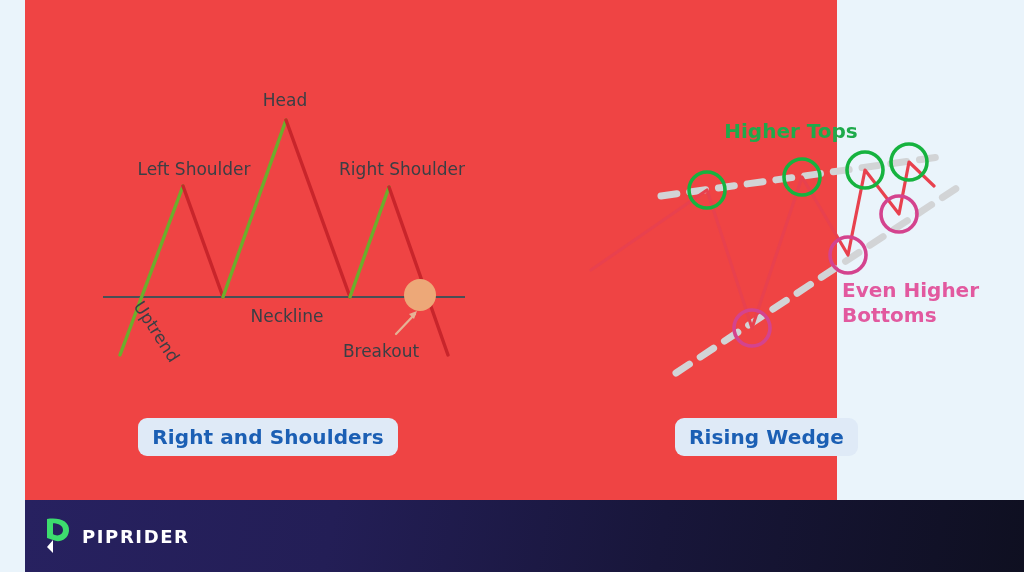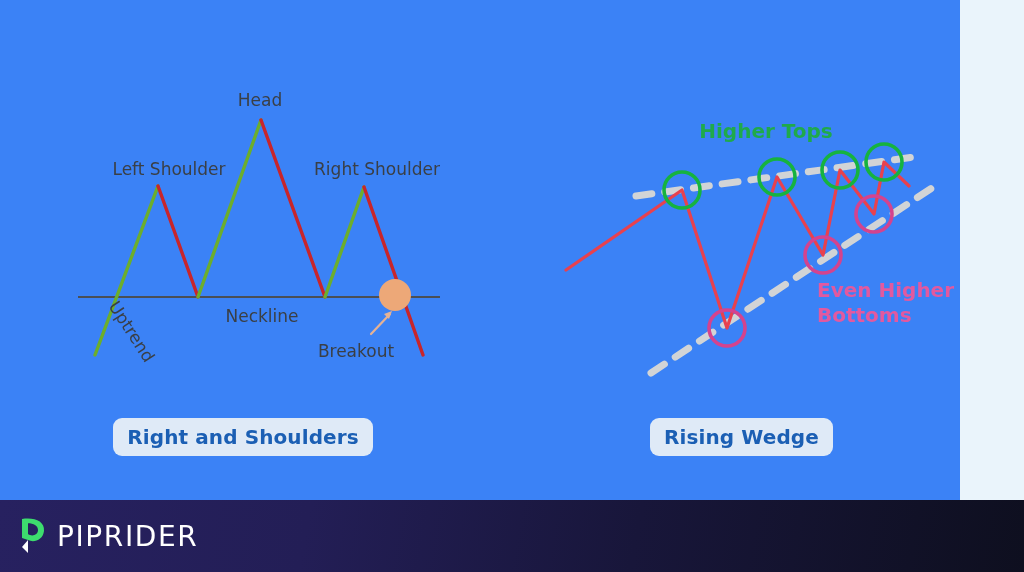--- a/index.html
+++ b/index.html
@@ -9,23 +9,24 @@
   }
   body {
     width: 1024px;
     height: 572px;
     overflow: hidden;
     font-family: "DejaVu Sans", "Liberation Sans", sans-serif;
     background: #eaf4fb;
   }
   #stage {
     position: relative;
-    width: 960px;
+    width: 812px;
     height: 572px;
-    background: #3b82f6;
+    background: #ef4444;
+    margin-left: 25px;
   }
 
   
   .panel {
     position: absolute;
     top: 0;
     height: 500px;
   }
   #panel-left  { left: 0;   width: 512px; }
   #panel-right { left: 512px; width: 512px; }
@@ -82,22 +83,22 @@
     gap: 9px;
     height: 44px;
   }
   #brand-logo {
     width: 30px;
     height: 40px;
     display: block;
   }
   #brand-name {
     color: #ffffff;
-    font-weight: normal;
-    font-size: 28px;
+    font-weight: bold;
+    font-size: 18px;
     letter-spacing: 1.6px;
   }
   #footer-url {
     position: absolute;
     right: 26px;
     top: 22px;
     color: #4a4a66;
     font-weight: bold;
     font-size: 21px;
     letter-spacing: 0.2px;

